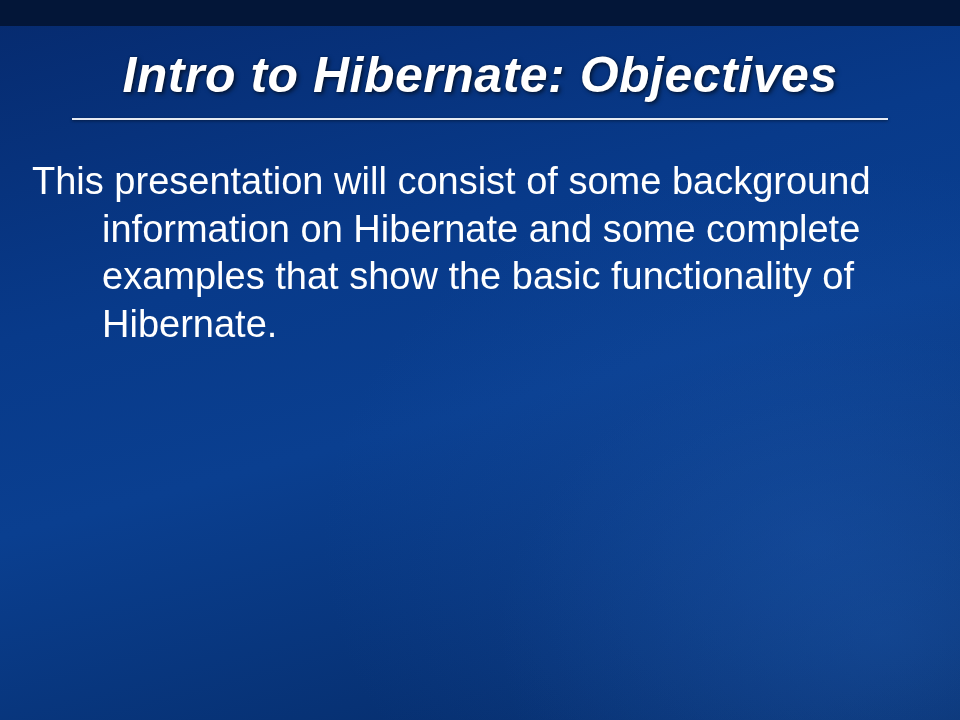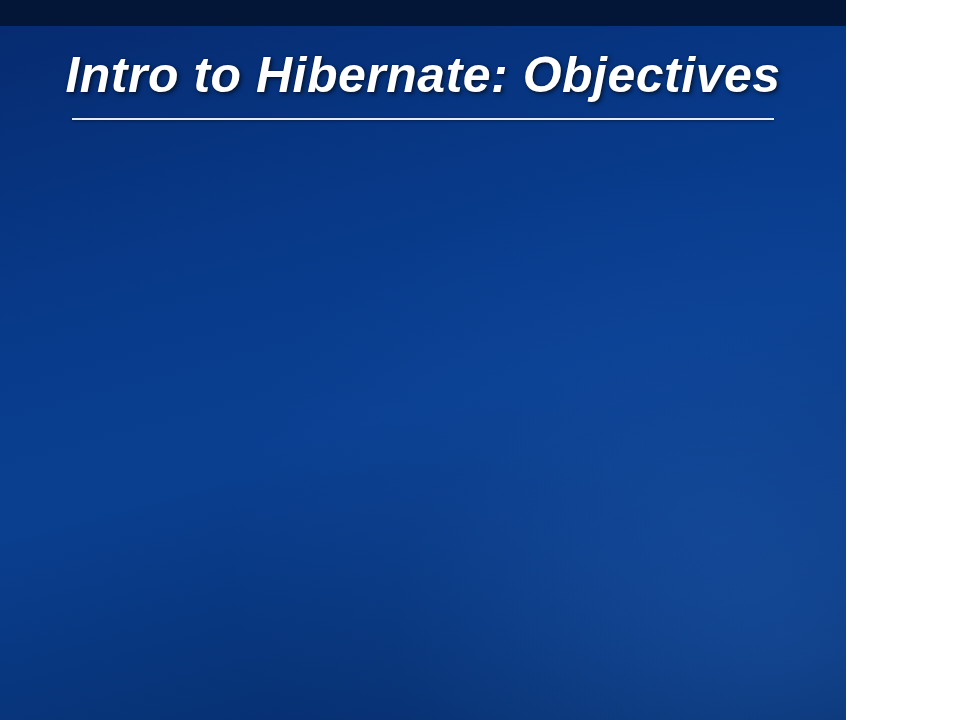--- a/index.html
+++ b/index.html
@@ -5,21 +5,21 @@
   html, body {
     margin: 0;
     padding: 0;
     width: 960px;
     height: 720px;
     overflow: hidden;
     font-family: Tahoma, Verdana, Geneva, sans-serif;
   }
   .slide {
     position: relative;
-    width: 846px;
+    width: 960px;
     height: 720px;
     background:
       radial-gradient(ellipse 900px 700px at 85% 75%, rgba(30,90,180,0.35) 0%, rgba(30,90,180,0) 55%),
       radial-gradient(ellipse 700px 550px at 92% 88%, rgba(40,110,200,0.25) 0%, rgba(40,110,200,0) 55%),
       linear-gradient(165deg, #062a6e 0%, #083a8a 35%, #0a3f90 55%, #052963 100%);
     color: #ffffff;
     box-sizing: border-box;
   }
   .title-bar {
     position: absolute;
@@ -67,14 +67,15 @@
 </head>
 <body>
 
 <div class="slide">
   <div class="title-bar"></div>
 
   <div class="title">Intro to Hibernate: Objectives</div>
   <div class="underline"></div>
 
   <div class="body">
+    <p class="para">This presentation will consist of some background information on Hibernate and some complete examples that show the basic functionality of Hibernate.</p>
   </div>
 </div>
 
 </body></html>

